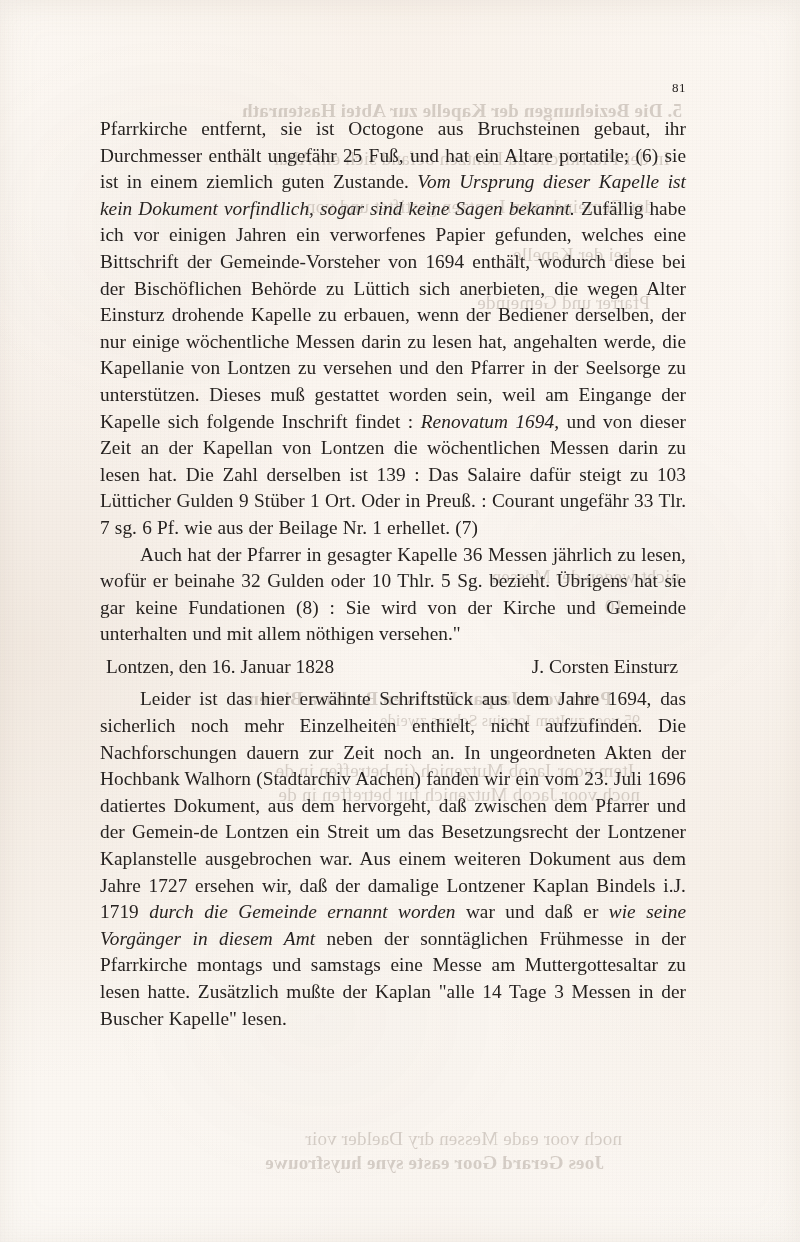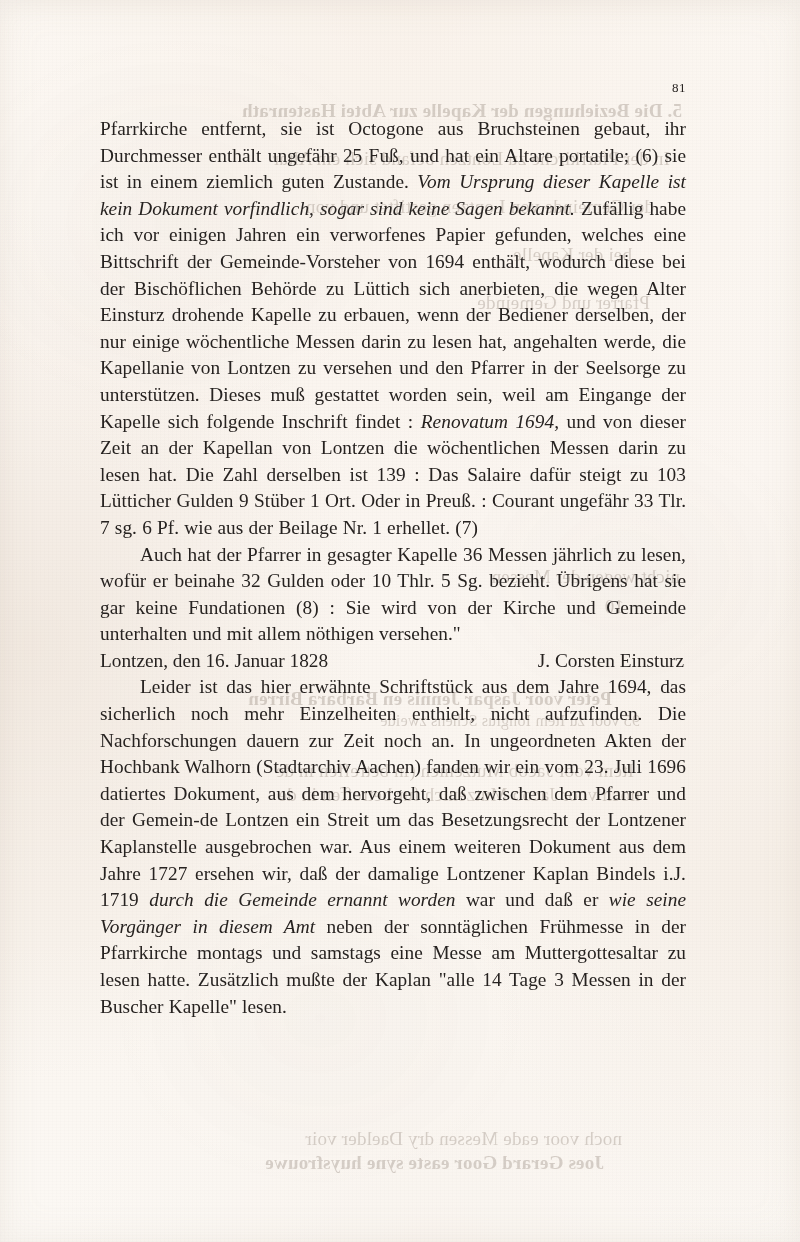--- a/index.html
+++ b/index.html
@@ -100,21 +100,21 @@
   p.indent { text-indent: 40px; }
 
   em { font-style: italic; }
 
   .sigline {
     display: flex;
     justify-content: space-between;
     align-items: flex-start;
     font-size: 19.3px;
     line-height: 26.6px;
-    margin: 0;
+    margin: 6px;
   }
   .sig-right { padding-right: 2px; }
 
   
   #inkmottle {
     position: absolute;
     inset: 0;
     z-index: 5;
     pointer-events: none;
     opacity: 0.30;

